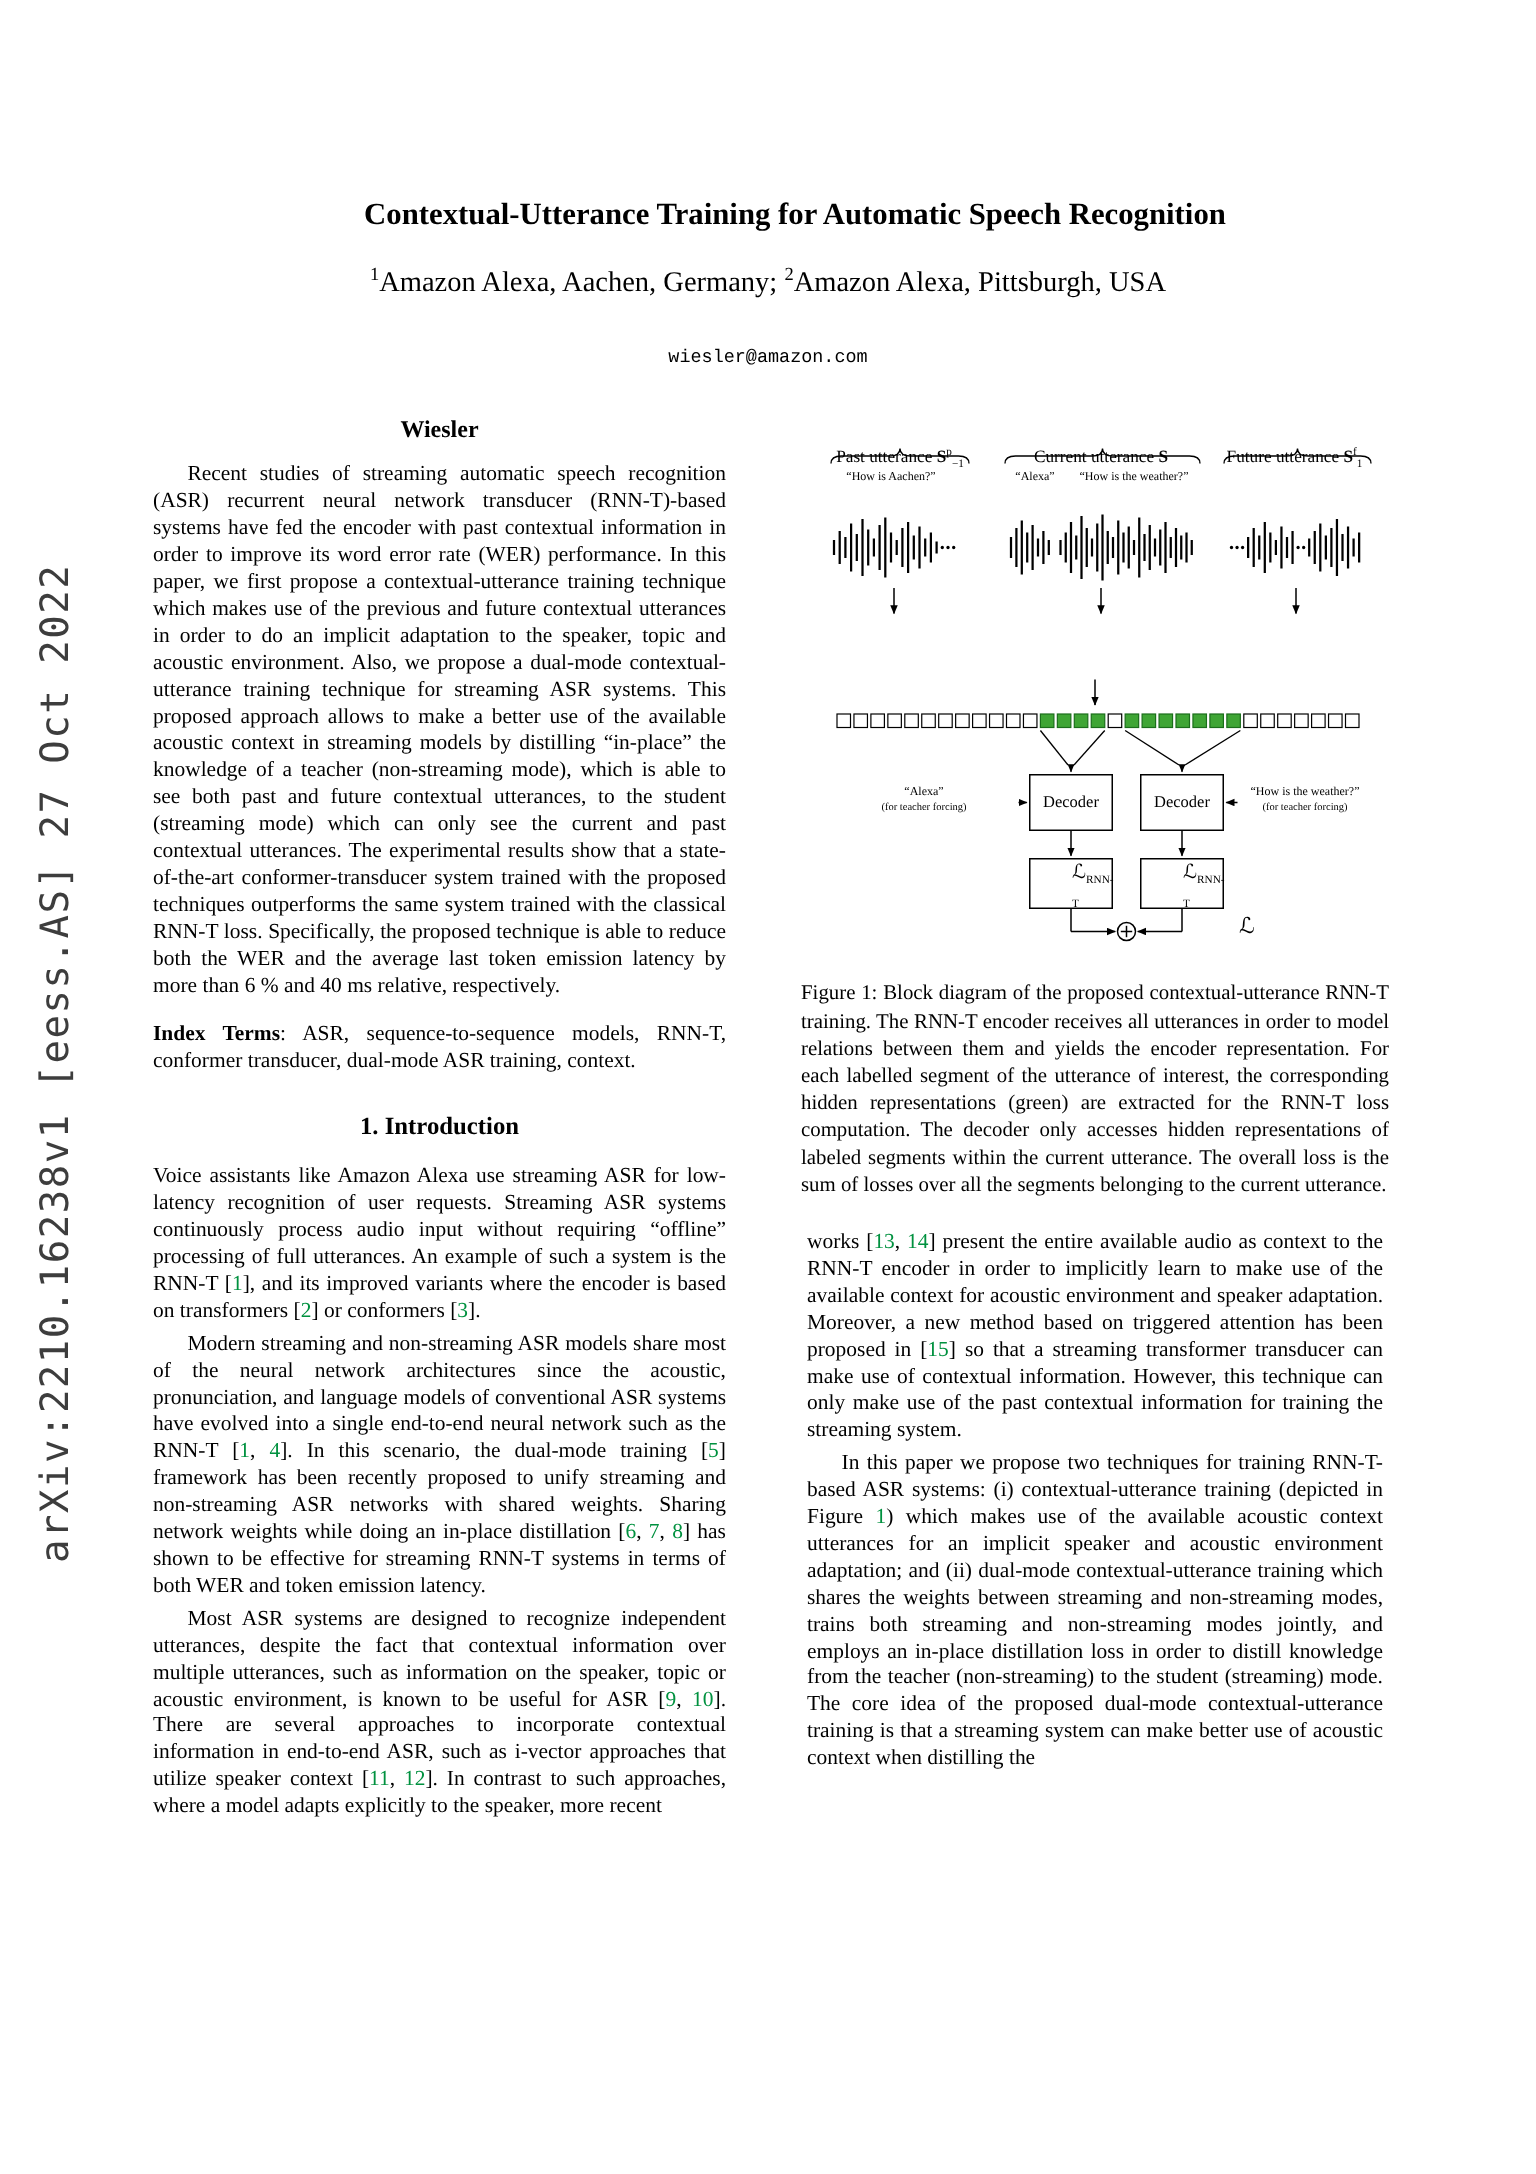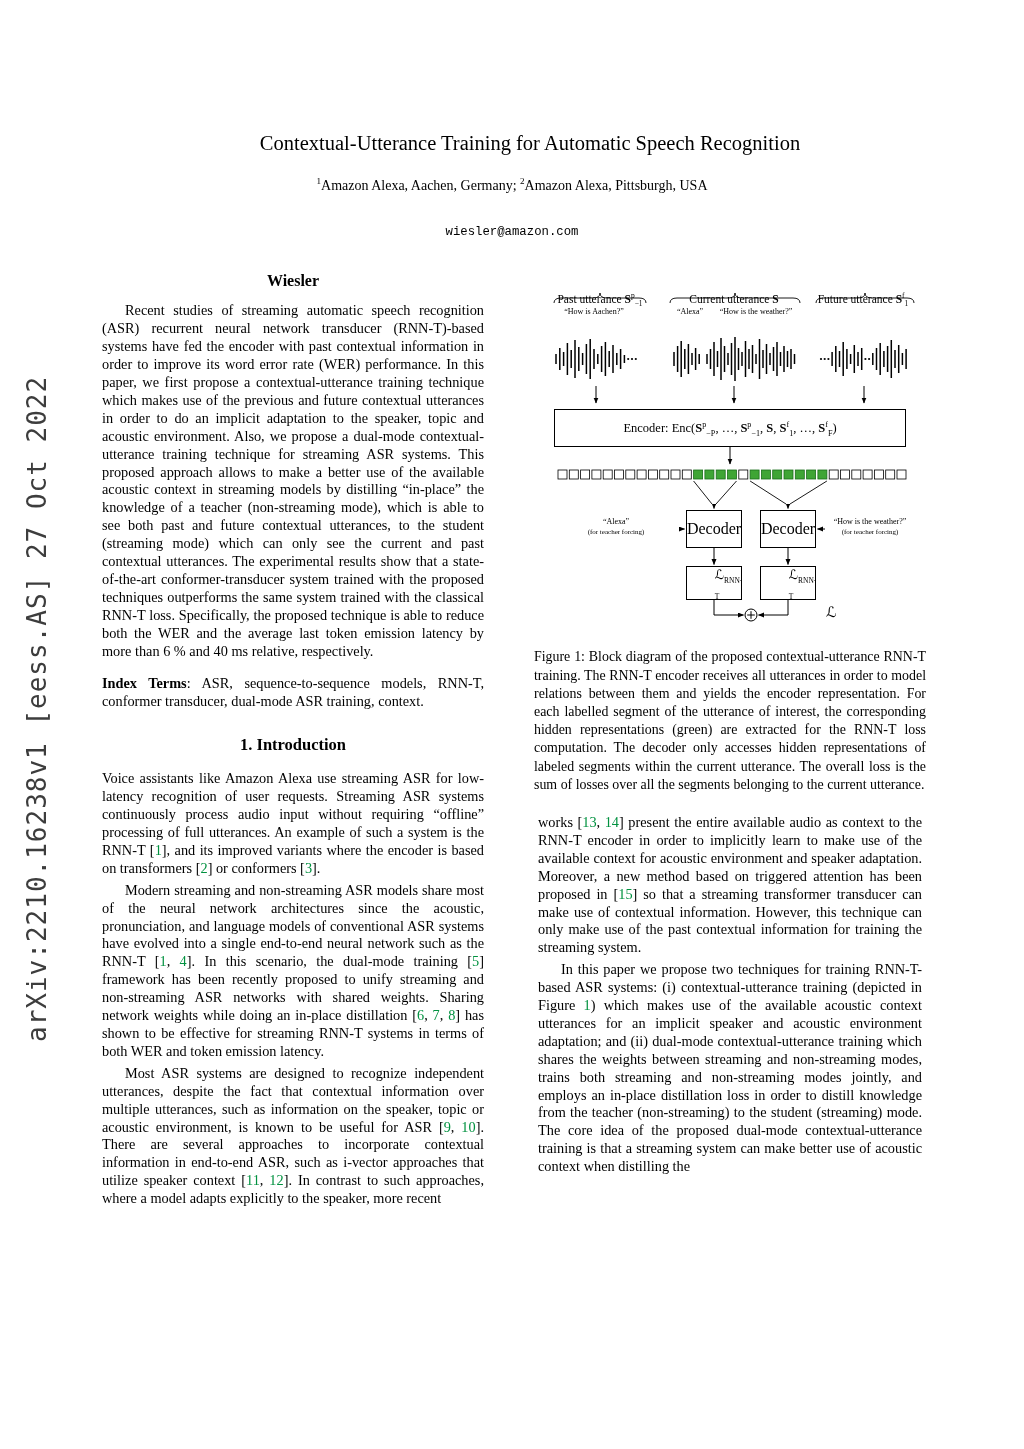--- a/index.html
+++ b/index.html
@@ -7,23 +7,23 @@
   .page{ position:relative; width:1024px; height:1449px; background:#fff; overflow:hidden;
          font-family:"Liberation Serif","DejaVu Serif",serif; color:#000; }
 
   
   .arxiv-stamp{ position:absolute; left:22px; top:1042px; width:660px;
     transform:rotate(-90deg); transform-origin:0 0;
     font-family:"DejaVu Sans Mono",monospace; font-size:26px; letter-spacing:1px;
     color:var(--stamp-color); white-space:nowrap; }
 
   header{ text-align:center; }
-  .title{ margin:132px 0 0; font-size:20.5px; font-weight:normal;padding-left:36px; }
+  .title{ margin:132px 0 0; font-size:20.5px; font-weight:bold;padding-left:36px; }
   .authors{ margin:26px auto 0; max-width:670px; font-size:15.5px; font-style:italic; line-height:1.4; }
-  .affil{ margin:23px 0 0; font-size:14px; }
+  .affil{ margin:23px 0 0; font-size:19px; }
   .emails{ margin:9px 0 0; font-family:"Liberation Mono","DejaVu Sans Mono",monospace;
            font-size:12.3px; line-height:1.6; }
   sup,sub{ font-size:65%; line-height:0; }
 
   .columns{ display:flex; gap:46px; margin:28px 98px 0; }
   .col{ width:392px; }
   h2{ font-size:16px; text-align:center; margin:2px 0 12px; font-weight:bold; }
   h2.intro-heading{ margin:24px 0 15px; font-size:16.5px; }
   .col p{ font-size:14.3px; line-height:17.9px; text-align:justify; margin:4px; text-indent:23px; }
   .col p.noindent{ text-indent:0; }
@@ -34,21 +34,21 @@
   figure{ margin:0; }
   .fig-canvas{ position:relative; width:392px; height:352px; margin:4px auto 0; }
   .fig-canvas svg{ position:absolute; left:0; top:0; }
   .fig-canvas > div{ position:absolute; }
   .fig-label{ font-size:11.5px; text-align:center;margin-top:17px; }
   .fig-quote{ font-size:8px; text-align:center; }
   .fig-box{ border:1px solid #000; box-sizing:border-box; background:#fff;
             display:flex; align-items:center; justify-content:center;
             font-family:"Liberation Serif","DejaVu Sans",serif; }
   .fig-box.encoder{ font-size:12.5px; }
-  .fig-box.decoder{ font-size:16px; }
+  .fig-box.decoder{ font-size:11px; }
   .fig-box.loss{ font-size:13px;padding-left:29px; }
   .fig-box.loss sub{ font-size:7.5px; }
   .fig-side{ font-size:8px; text-align:center; line-height:1.3; }
   .fig-side .tf{ font-size:7px; }
   .fig-total-loss{ font-size:14.5px; font-family:"Liberation Serif","DejaVu Sans",serif; }
   figcaption{ margin-top:22px; font-size:13.9px; line-height:18.2px; text-align:justify; }
   .col.right p.first{ margin-top:20px; }
 </style>
 </head>
 <body>
@@ -249,23 +249,20 @@
               </g>
             </svg>
           <div class="fig-label" style="left:0px; top:2px; width:132px;">Past utterance <b>S</b><sup>p</sup><sub>−1</sub></div>
           <div class="fig-label" style="left:134px; top:2px; width:132px;">Current utterance <b>S</b></div>
           <div class="fig-label" style="left:266px; top:2px; width:126px;">Future utterance <b>S</b><sup>f</sup><sub>1</sub></div>
 
           <div class="fig-quote" style="left:5px; top:33px; width:110px;">“How is Aachen?”</div>
           <div class="fig-quote" style="left:126px; top:33px; width:60px;">“Alexa”</div>
           <div class="fig-quote" style="left:177px; top:33px; width:90px;">“How is the weather?”</div>
 
-          <div class="fig-box encoder" style="left:20px; top:135px; width:352px; height:38px;">
-            <span>Encoder: Enc(<b>S</b><sup>p</sup><sub>−P</sub>, …, <b>S</b><sup>p</sup><sub>−1</sub>, <b>S</b>, <b>S</b><sup>f</sup><sub>1</sub>, …, <b>S</b><sup>f</sup><sub>F</sub>)</span>
-          </div>
 
           <div class="fig-box decoder" style="left:152px; top:236px; width:56px; height:38px;">
             <span>Decoder</span>
           </div>
           <div class="fig-box decoder" style="left:226px; top:236px; width:56px; height:38px;">
             <span>Decoder</span>
           </div>
 
           <div class="fig-side" style="left:22px; top:243px; width:120px;">
             <div>“Alexa”</div>

